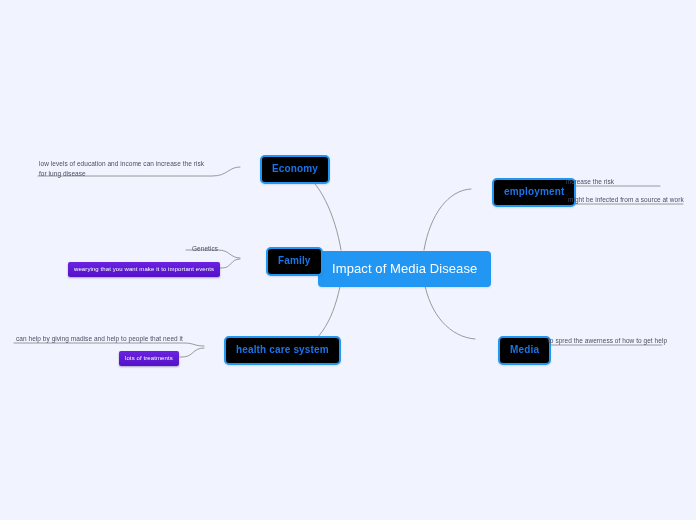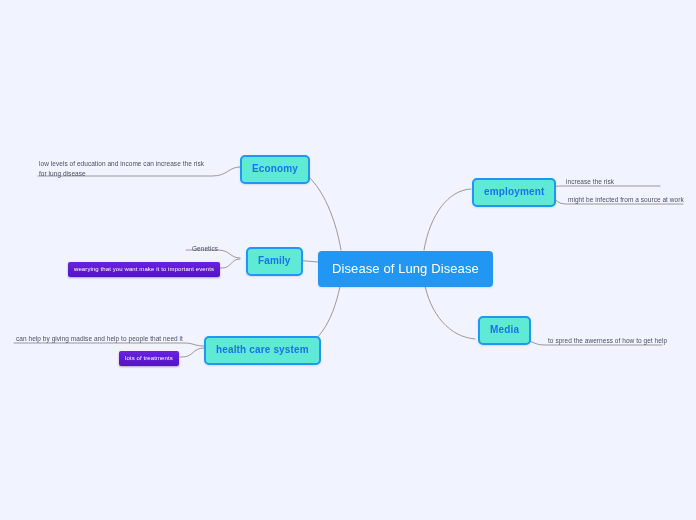--- a/index.html
+++ b/index.html
@@ -38,30 +38,31 @@
     color: #ffffff;
     border-radius: 4px;
     font-size: 13px;
     line-height: 1;
     padding: 11px 14px 12px 14px;
     letter-spacing: 0.1px;
     box-shadow: 0 1px 2px rgba(0,0,0,0.10);
   }
   
   .branch-node {
-    background: #5eead4;
+    background: #000000;
     color: #1a73e8;
     border: 2px solid #2196f3;
     border-radius: 5px;
     font-size: 10px;
     font-weight: bold;
     line-height: 1;
     padding: 7px 10px 8px 10px;
     letter-spacing: 0.15px;
     box-shadow: 0 1px 2px rgba(30,60,120,0.13);
+    margin-left: 20px;
   }
   
   .leaf-node {
     color: #4a4f63;
     font-size: 6.5px;
     line-height: 1.55;
     padding: 1px 2px 2px 2px;
     font-weight: normal;
     letter-spacing: 0.05px;
   }
@@ -111,34 +112,34 @@
       <path d="M 204 348 C 192 348 194 357 182 357 L 180 357"></path>
 
       <path d="M 541 188 C 552 188 552 186 562 186 L 660 186"></path>
 
       <path d="M 541 190 C 553 190 553 204 565 204 L 683 204"></path>
 
       <path d="M 519 339 C 532 339 532 345 545 345 L 662 345"></path>
     </g>
   </svg>
 
-  <div class="node root-node" style="left:318px; top:251px;">Disease of Lung Disease</div>
+  <div class="node root-node" style="left:318px; top:251px;">Impact of Media Disease</div>
 
   <div class="node branch-node" style="left:240px; top:155px;">Economy</div>
   <div class="node leaf-node wrap" style="left:37px; top:158px; width:178px;">low levels of education and income can increase the  risk for lung disease</div>
 
   <div class="node branch-node" style="left:246px; top:247px;text-align:right;">Family</div>
   <div class="node leaf-node" style="left:190px; top:243px;">Genetics</div>
   <div class="node leaf-badge" style="left:68px; top:262px;">wearying that you want make it to important events</div>
 
   <div class="node branch-node" style="left:204px; top:336px;">health care system</div>
   <div class="node leaf-node" style="left:14px; top:333px;">can help by giving madise and help to people that need it</div>
   <div class="node leaf-badge" style="left:119px; top:351px;">lots of treatments</div>
 
   <div class="node branch-node" style="left:472px; top:178px;">employment</div>
   <div class="node leaf-node" style="left:564px; top:176px;">increase the risk</div>
   <div class="node leaf-node" style="left:566px; top:194px;">might be infected from a source at work</div>
 
 
-  <div class="node branch-node" style="left:478px; top:316px;">Media</div>
+  <div class="node branch-node" style="left:478px; top:336px;">Media</div>
   <div class="node leaf-node" style="left:546px; top:335px;">to spred the awerness of how to get help</div>
 
 </div>
 
 </body></html>

